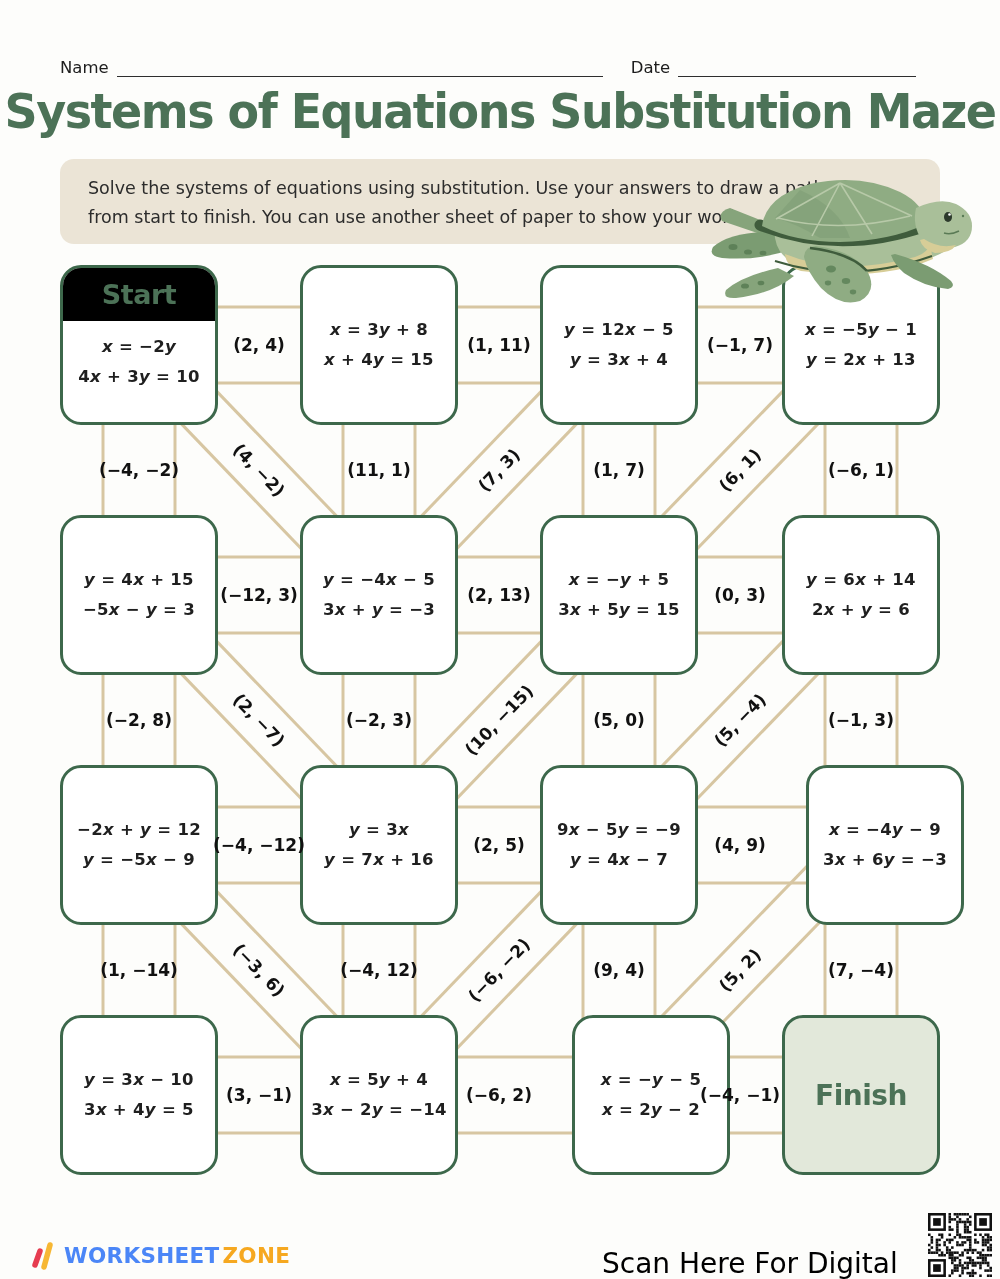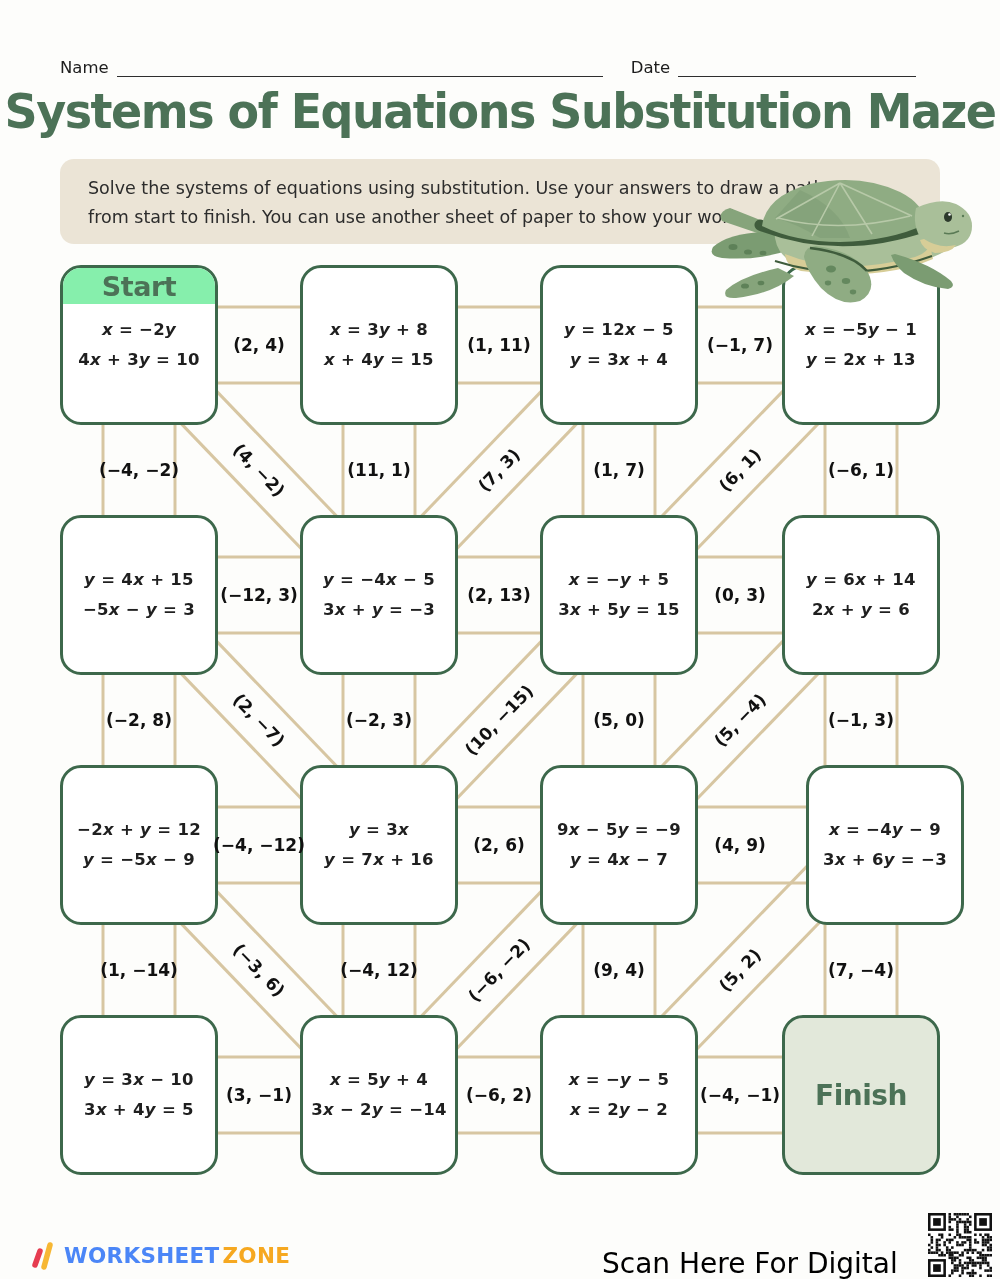--- a/index.html
+++ b/index.html
@@ -30,21 +30,21 @@
   .mbox{
     position:absolute;width:158px;height:160px;box-sizing:border-box;
     background:#ffffff;border:3.5px solid #3d684b;border-radius:21px;z-index:2;
     display:flex;flex-direction:column;overflow:hidden;
   }
   .mbox .eqwrap{flex:1;display:flex;flex-direction:column;justify-content:center;align-items:center;}
   .mbox.start .eqwrap{justify-content:flex-start;padding-top:11px;}
   .eq{font-size:16.5px;font-weight:bold;color:#1f1f1f;line-height:30px;letter-spacing:.3px;white-space:nowrap;}
   .eq i{font-style:italic;}
   .startheader{
-    flex:none;height:36px;background:#86efac;display:flex;align-items:center;justify-content:center;
+    flex:none;height:53px;background:#000000;display:flex;align-items:center;justify-content:center;
     font-size:27px;font-weight:bold;color:#4c7257;letter-spacing:-.5px;
   }
   .mbox.finish{background:#e2e8da;align-items:center;justify-content:center;}
   .finish-text{font-size:28px;font-weight:bold;color:#4c7257;letter-spacing:-.5px;}
   .edge-label{
     position:absolute;z-index:3;font-size:17px;font-weight:bold;color:#111;
     white-space:nowrap;
   }
   
   .logo{position:absolute;left:30px;top:1240px;display:flex;align-items:center;z-index:4;}
@@ -154,21 +154,21 @@
     <div class="edge-label" style="left: 499px; top: 595px; transform: translate(-50%, -50%) rotate(0deg);">(2, 13)</div>
     <div class="edge-label" style="left: 740px; top: 595px; transform: translate(-50%, -50%) rotate(0deg);">(0, 3)</div>
     <div class="edge-label" style="left: 139px; top: 720px; transform: translate(-50%, -50%) rotate(0deg);">(−2, 8)</div>
     <div class="edge-label" style="left: 379px; top: 720px; transform: translate(-50%, -50%) rotate(0deg);">(−2, 3)</div>
     <div class="edge-label" style="left: 619px; top: 720px; transform: translate(-50%, -50%) rotate(0deg);">(5, 0)</div>
     <div class="edge-label" style="left: 861px; top: 720px; transform: translate(-50%, -50%) rotate(0deg);">(−1, 3)</div>
     <div class="edge-label" style="left: 259px; top: 720px; transform: translate(-50%, -50%) rotate(46.2deg);">(2, −7)</div>
     <div class="edge-label" style="left: 499px; top: 720px; transform: translate(-50%, -50%) rotate(-46.2deg);">(10, −15)</div>
     <div class="edge-label" style="left: 740px; top: 720px; transform: translate(-50%, -50%) rotate(-45.9deg);">(5, −4)</div>
     <div class="edge-label" style="left: 259px; top: 845px; transform: translate(-50%, -50%) rotate(0deg);">(−4, −12)</div>
-    <div class="edge-label" style="left: 499px; top: 845px; transform: translate(-50%, -50%) rotate(0deg);">(2, 6)</div>
+    <div class="edge-label" style="left: 499px; top: 845px; transform: translate(-50%, -50%) rotate(0deg);">(2, 5)</div>
     <div class="edge-label" style="left: 740px; top: 845px; transform: translate(-50%, -50%) rotate(0deg);">(4, 9)</div>
     <div class="edge-label" style="left: 139px; top: 970px; transform: translate(-50%, -50%) rotate(0deg);">(1, −14)</div>
     <div class="edge-label" style="left: 379px; top: 970px; transform: translate(-50%, -50%) rotate(0deg);">(−4, 12)</div>
     <div class="edge-label" style="left: 619px; top: 970px; transform: translate(-50%, -50%) rotate(0deg);">(9, 4)</div>
     <div class="edge-label" style="left: 861px; top: 970px; transform: translate(-50%, -50%) rotate(0deg);">(7, −4)</div>
     <div class="edge-label" style="left: 259px; top: 970px; transform: translate(-50%, -50%) rotate(46.2deg);">(−3, 6)</div>
     <div class="edge-label" style="left: 499px; top: 970px; transform: translate(-50%, -50%) rotate(-46.2deg);">(−6, −2)</div>
     <div class="edge-label" style="left: 740px; top: 970px; transform: translate(-50%, -50%) rotate(-45.9deg);">(5, 2)</div>
     <div class="edge-label" style="left: 259px; top: 1095px; transform: translate(-50%, -50%) rotate(0deg);">(3, −1)</div>
     <div class="edge-label" style="left: 499px; top: 1095px; transform: translate(-50%, -50%) rotate(0deg);">(−6, 2)</div>
@@ -251,21 +251,21 @@
         <div class="eq"><i>y</i> = 3<i>x</i> − 10</div>
         <div class="eq">3<i>x</i> + 4<i>y</i> = 5</div>
       </div>
     </div>
     <div class="mbox problem" style="left: 300px; top: 1015px;">
       <div class="eqwrap">
         <div class="eq"><i>x</i> = 5<i>y</i> + 4</div>
         <div class="eq">3<i>x</i> − 2<i>y</i> = −14</div>
       </div>
     </div>
-    <div class="mbox problem" style="left: 540px; top: 1015px;">
+    <div class="mbox problem" style="left: 572px; top: 1015px;">
       <div class="eqwrap">
         <div class="eq"><i>x</i> = −<i>y</i> − 5</div>
         <div class="eq"><i>x</i> = 2<i>y</i> − 2</div>
       </div>
     </div>
     <div class="mbox finish" style="left: 782px; top: 1015px;">
       <div class="finish-text">Finish</div>
     </div>
   </div>
 

